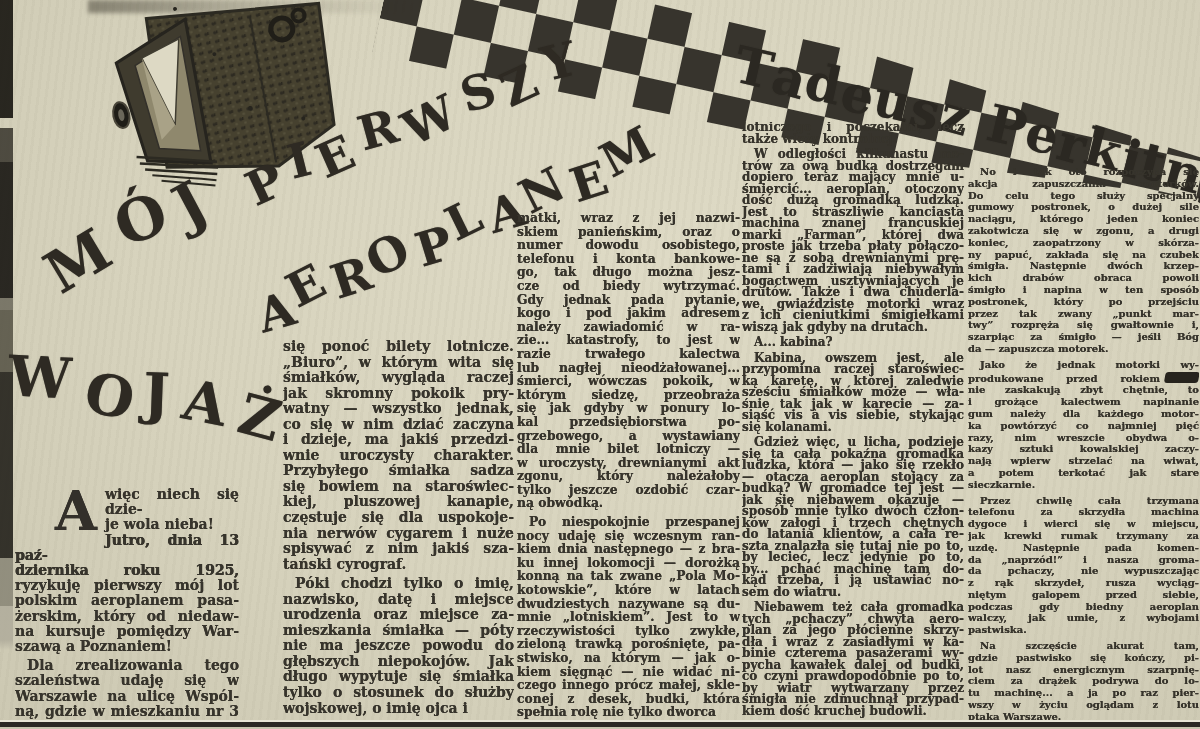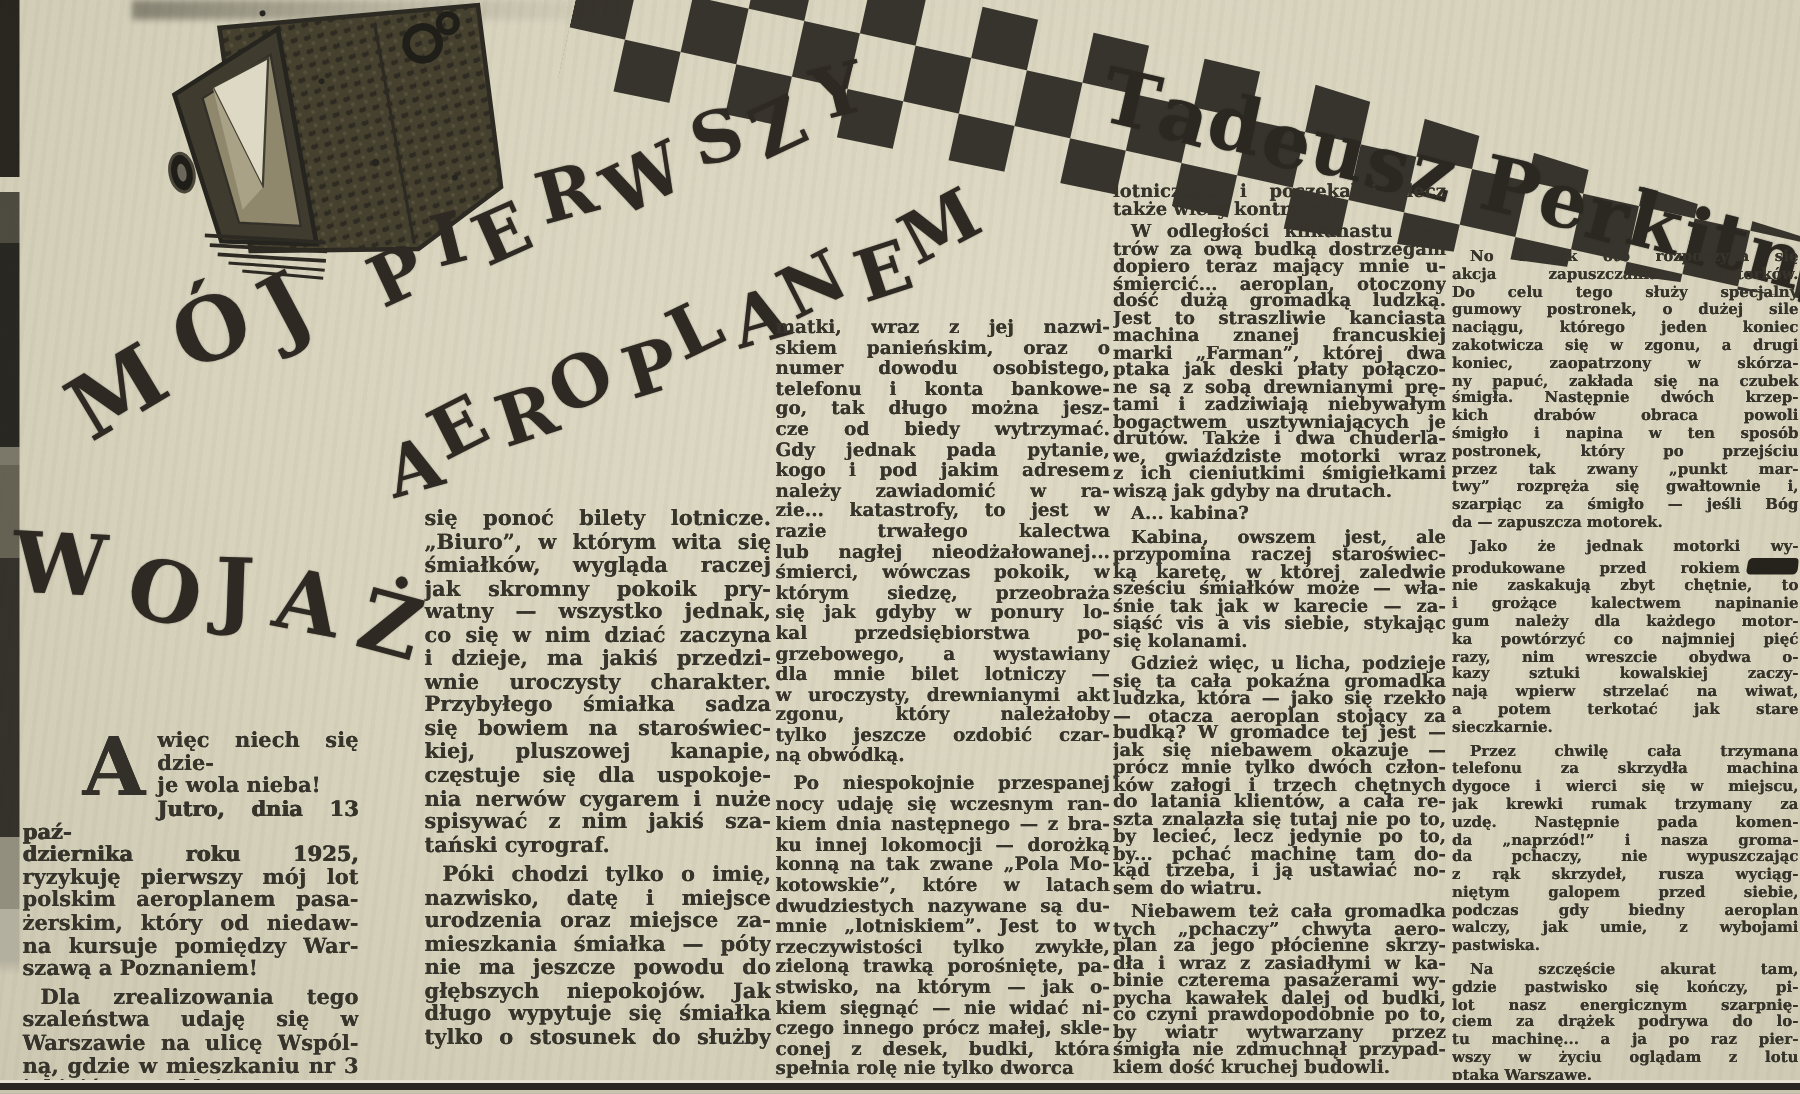--- a/index.html
+++ b/index.html
@@ -140,20 +140,21 @@
       <div class="line">spisywać z nim jakiś sza-</div>
       <div class="line e">tański cyrograf.</div>
       <div class="line i g">Póki chodzi tylko o imię,</div>
       <div class="line">nazwisko, datę i miejsce</div>
       <div class="line">urodzenia oraz miejsce za-</div>
       <div class="line">mieszkania śmiałka — póty</div>
       <div class="line">nie ma jeszcze powodu do</div>
       <div class="line">głębszych niepokojów. Jak</div>
       <div class="line">długo wypytuje się śmiałka</div>
       <div class="line">tylko o stosunek do służby</div>
+      <div class="line e">wojskowej, o imię ojca i</div>
     </div>
   <div class="col c2">
       <div class="line">matki, wraz z jej nazwi-</div>
       <div class="line">skiem panieńskim, oraz o</div>
       <div class="line">numer dowodu osobistego,</div>
       <div class="line">telefonu i konta bankowe-</div>
       <div class="line">go, tak długo można jesz-</div>
       <div class="line">cze od biedy wytrzymać.</div>
       <div class="line">Gdy jednak pada pytanie,</div>
       <div class="line">kogo i pod jakim adresem</div>
@@ -191,21 +192,21 @@
       <div class="line">lotniczego i poczekalni, lecz</div>
       <div class="line e">także wieży kontrolnej.</div>
       <div class="line i g">W odległości kilkunastu me-</div>
       <div class="line">trów za ową budką dostrzegam</div>
       <div class="line">dopiero teraz mający mnie u-</div>
       <div class="line">śmiercić... aeroplan, otoczony</div>
       <div class="line">dość dużą gromadką ludzką.</div>
       <div class="line">Jest to straszliwie kanciasta</div>
       <div class="line">machina znanej francuskiej</div>
       <div class="line">marki „Farman”, której dwa</div>
-      <div class="line">ptaka jak deski płaty połączo-</div>
+      <div class="line">proste jak trzeba płaty połączo-</div>
       <div class="line">ne są z sobą drewnianymi prę-</div>
       <div class="line">tami i zadziwiają niebywałym</div>
       <div class="line">bogactwem usztywniających je</div>
       <div class="line">drutów. Także i dwa chuderla-</div>
       <div class="line">we, gwiaździste motorki wraz</div>
       <div class="line">z ich cieniutkimi śmigiełkami</div>
       <div class="line e">wiszą jak gdyby na drutach.</div>
       <div class="line i e g">A... kabina?</div>
       <div class="line i g">Kabina, owszem jest, ale</div>
       <div class="line">przypomina raczej staroświec-</div>
@@ -213,21 +214,21 @@
       <div class="line">sześciu śmiałków może — wła-</div>
       <div class="line">śnie tak jak w karecie — za-</div>
       <div class="line">siąść vis à vis siebie, stykając</div>
       <div class="line e">się kolanami.</div>
       <div class="line i g">Gdzież więc, u licha, podzieje</div>
       <div class="line">się ta cała pokaźna gromadka</div>
       <div class="line">ludzka, która — jako się rzekło</div>
       <div class="line">— otacza aeroplan stojący za</div>
       <div class="line">budką? W gromadce tej jest —</div>
       <div class="line">jak się niebawem okazuje —</div>
-      <div class="line">prócz mnie tylko dwóch człon-</div>
+      <div class="line">sposób mnie tylko dwóch człon-</div>
       <div class="line">ków załogi i trzech chętnych</div>
       <div class="line">do latania klientów, a cała re-</div>
       <div class="line">szta znalazła się tutaj nie po to,</div>
       <div class="line">by lecieć, lecz jedynie po to,</div>
       <div class="line">by... pchać machinę tam do-</div>
       <div class="line">kąd trzeba, i ją ustawiać no-</div>
       <div class="line e">sem do wiatru.</div>
       <div class="line i g">Niebawem też cała gromadka</div>
       <div class="line">tych „pchaczy” chwyta aero-</div>
       <div class="line">plan za jego płócienne skrzy-</div>

